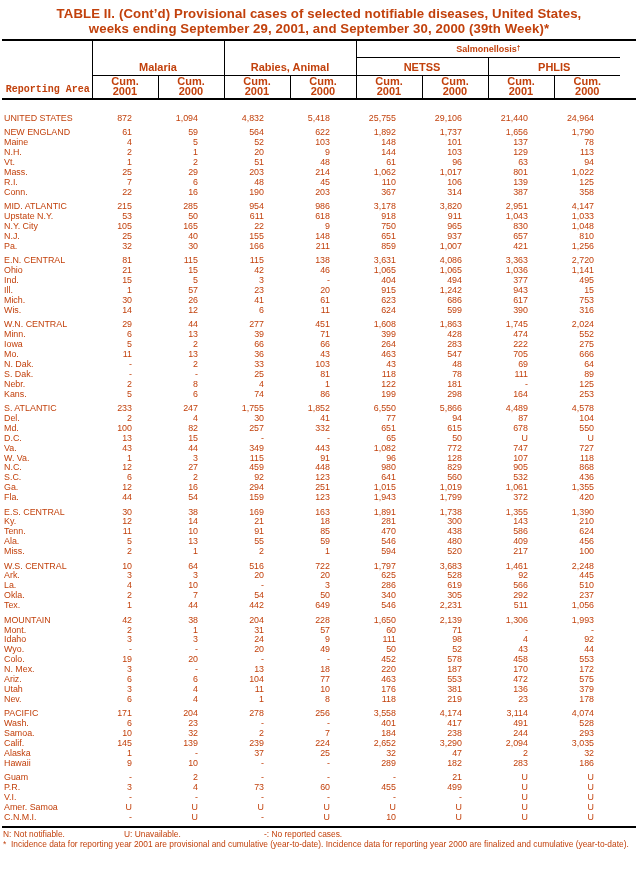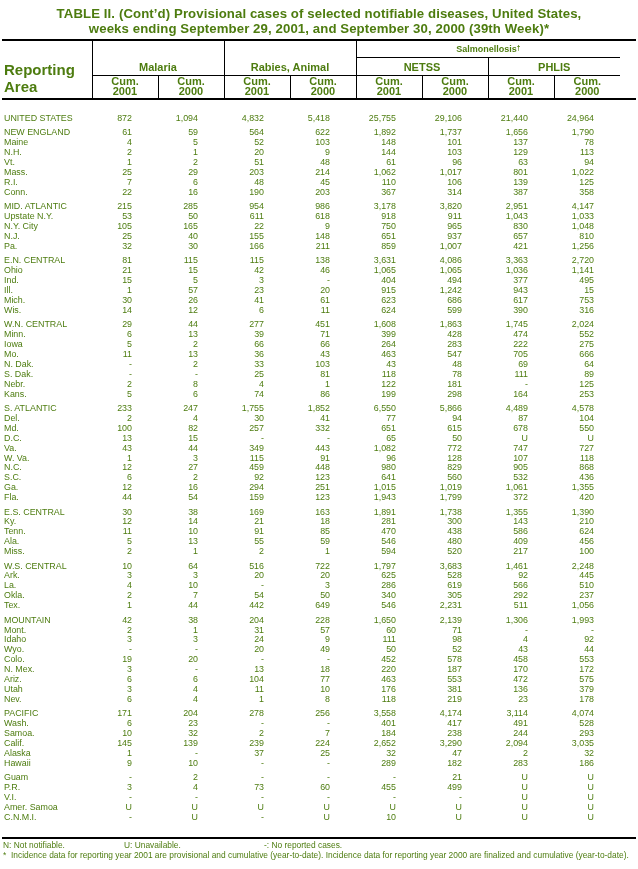--- a/index.html
+++ b/index.html
@@ -1,36 +1,36 @@
 <!DOCTYPE html>
 <html><head>
 <meta charset="utf-8">
 <style>
   html, body { margin: 0; padding: 0; background: #ffffff; }
   .page {
-    width: 638px; height: 869px; background: #ffffff; color: #4d7c0f;
+    width: 638px; height: 869px; background: #ffffff; color: #c2410c;
     font-family: "Liberation Sans", sans-serif; box-sizing: border-box;
     padding: 0 2px; overflow: hidden;
   }
   .title {
     font-weight: bold; font-size: 13.2px; line-height: 14.5px;
     text-align: center; padding: 7px 0 3px 0; letter-spacing: 0.1px;
   }
   table.data-table {
     border-collapse: collapse; table-layout: fixed; width: 634px;
   }
   col.c-area { width: 90px; }
   col.c-num { width: 66px; }
   col.c-spacer { width: 16px; }
 
   thead th { font-weight: bold; padding: 0; }
   thead tr.r1 th { border-top: 2.5px solid #000; }
   .th-area {
-    text-align: left; vertical-align: bottom; font-size: 15px;
-    padding: 0 0 3px 2px; border-bottom: 2.5px solid #000;
+    text-align: center; vertical-align: bottom; font-size: 10px;
+    padding: 0 0 3px 2px; border-bottom: 2.5px solid #000; font-family: Liberation Mono, monospace;
   }
   .th-spacer { border-bottom: 2.5px solid #000; }
   .grp-top { height: 16px; }
   .th-salmo {
     font-size: 9px; vertical-align: middle; border-bottom: 1px solid #000;
     text-align: center; height: 16px;
   }
   .sup { font-size: 6.5px; vertical-align: top; }
   .th-grp {
     font-size: 11px; text-align: center; vertical-align: bottom;
@@ -40,21 +40,21 @@
     font-size: 11px; line-height: 9.6px; 
     vertical-align: middle; height: 22px; border-bottom: 2.5px solid #000;
   }
   .bl { border-left: 1px solid #000; }
 
   tbody td { font-size: 8.9px; line-height: 9.9px; padding: 0; white-space: nowrap; }
   tbody td.area { text-align: left; padding-left: 2px; }
   tbody td.num { text-align: right; padding-right: 26px; }
   tbody tr.first-row td { padding-top: 14px; }
   tbody tr.group-first td { padding-top: 4.5px; }
-  tbody tr:last-child td { border-bottom: 2.5px solid #000; padding-bottom: 14px; }
+  tbody tr:last-child td { border-bottom: 2.5px solid #000; padding-bottom: 3px; }
 
   .footnotes { font-size: 8.4px; line-height: 9.8px; padding: 2px 0 0 1px; }
   .legend span { display: inline-block; }
   .lg1 { width: 121px; }
   .lg2 { width: 140px; }
   .note { display: flex; }
   .note-marker { width: 8px; flex: 0 0 8px; font-size: 8.4px; }
   .note-marker.dagger { font-size: 7px; }
   .note-text { flex: 1; }
 </style>

